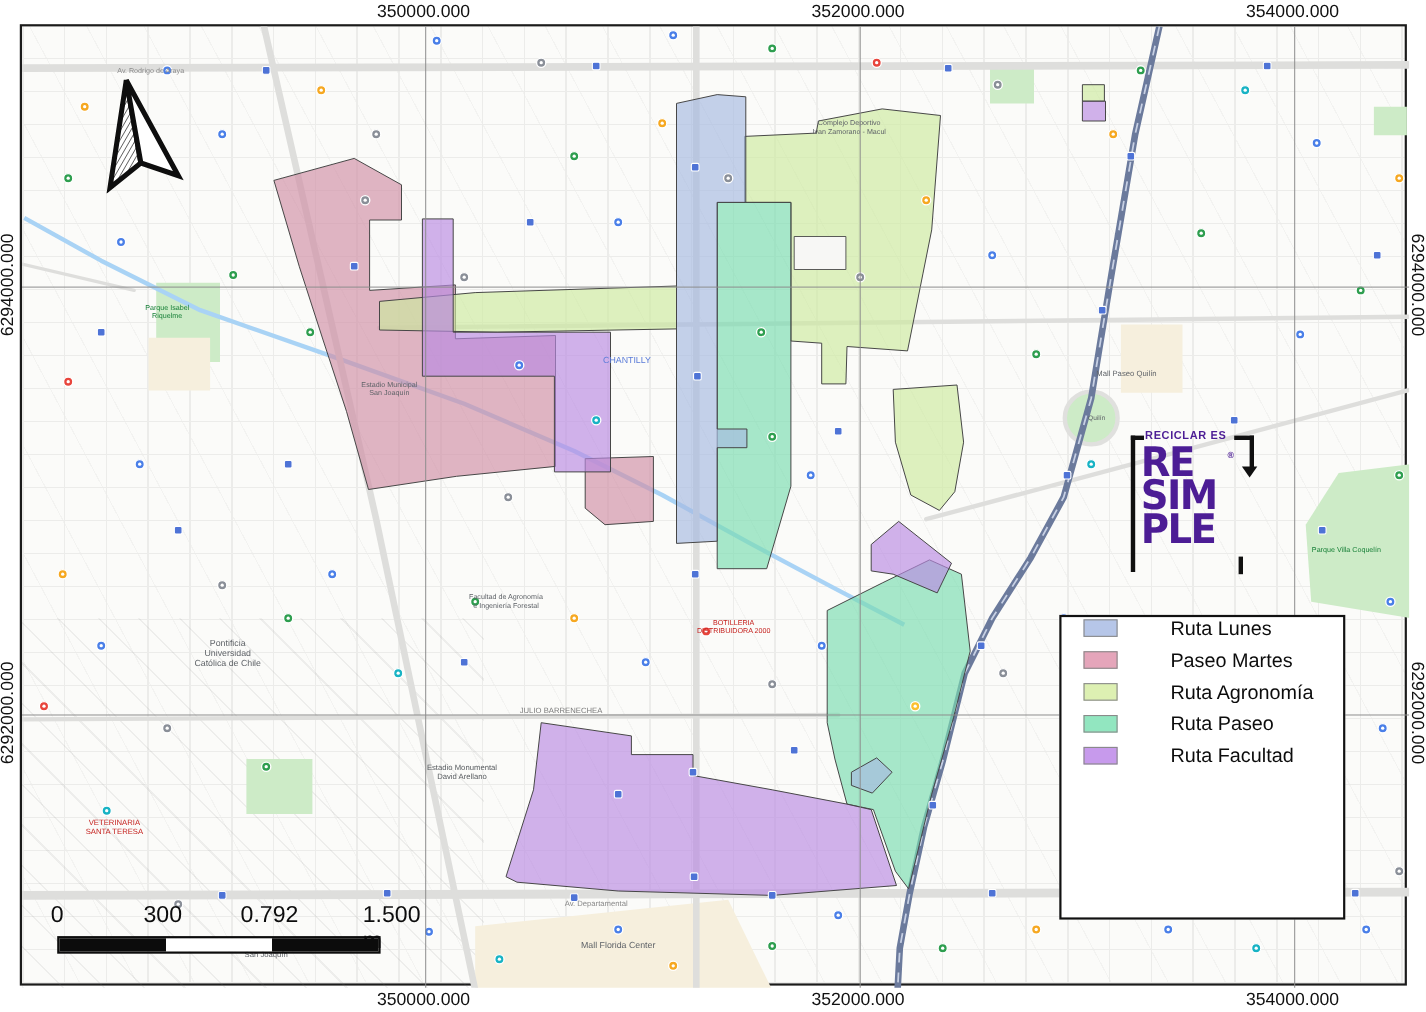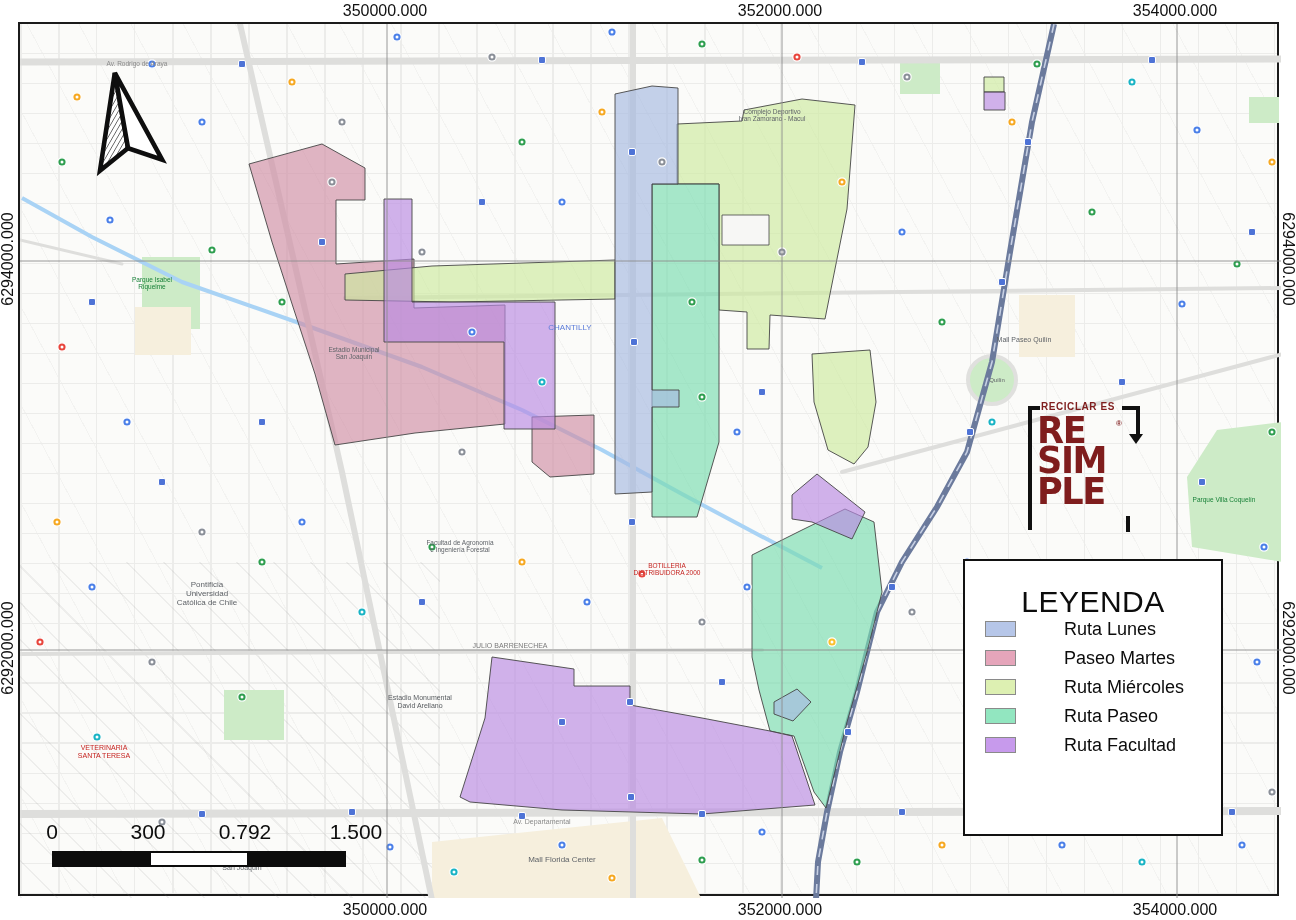--- a/index.html
+++ b/index.html
@@ -40,21 +40,21 @@
   #legend{
     position:absolute;left:963px;top:559px;width:260px;height:277px;
     background:#ffffff;border:2px solid #111;box-sizing:border-box;
   }
   #legend-title{margin-top:24px;text-align:center;font-size:30px;color:#0c0c0c;letter-spacing:.5px;}
   #legend-subtitle{margin:22px 0 8px 20px;font-size:19px;color:#0c0c0c;}
   .legend-row{display:flex;align-items:center;margin:0 0 9px 20px;height:20px;gap:36px;}
   .legend-swatch{width:31px;height:16px;border:1px solid #8a8a8a;box-sizing:border-box;margin-right:12px;flex:0 0 auto;}
   .legend-label{font-size:18px;color:#0c0c0c;white-space:nowrap;}
   
-  #logo{position:absolute;left:1028px;top:392px;width:118px;height:142px;color:#7f1d1d;}
+  #logo{position:absolute;left:1028px;top:382px;width:118px;height:142px;color:#4c1d95;}
   #logo .bar{position:absolute;background:#101010;}
   #logo-tagline{
     position:absolute;left:13px;top:8px;font-size:10.5px;font-weight:bold;
     letter-spacing:.6px;white-space:nowrap;transform:scaleX(.95);transform-origin:left;
   }
   #logo-word{
     position:absolute;left:9px;top:24px;font-weight:900;font-size:37px;line-height:.82;
     letter-spacing:-1.5px;transform:scaleX(.95);transform-origin:left top;
     font-family:"DejaVu Sans",sans-serif;
   }
@@ -536,33 +536,32 @@
 
 <div id="scalebar">
   <span class="sb-label" style="left:52px;">0</span>
   <span class="sb-label" style="left:148px;">300</span>
   <span class="sb-label" style="left:245px;">0.792</span>
   <span class="sb-label" style="left:356px;">1.500 m</span>
   <div id="sb-bar"></div>
 </div>
 
 <div id="legend">
-  <div id="legend-title">LEYENDA</div>
   <div id="legend-items">
       <div class="legend-row">
         <span class="legend-swatch" style="background: rgb(182, 198, 232);"></span>
         <span class="legend-label">Ruta Lunes</span>
       </div>
       <div class="legend-row">
         <span class="legend-swatch" style="background: rgb(229, 165, 186);"></span>
         <span class="legend-label">Paseo Martes</span>
       </div>
       <div class="legend-row">
         <span class="legend-swatch" style="background: rgb(221, 240, 178);"></span>
-        <span class="legend-label">Ruta Miércoles</span>
+        <span class="legend-label">Ruta Agronomía</span>
       </div>
       <div class="legend-row">
         <span class="legend-swatch" style="background: rgb(146, 230, 192);"></span>
         <span class="legend-label">Ruta Paseo</span>
       </div>
       <div class="legend-row">
         <span class="legend-swatch" style="background: rgb(199, 154, 236);"></span>
         <span class="legend-label">Ruta Facultad</span>
       </div>
     </div>

